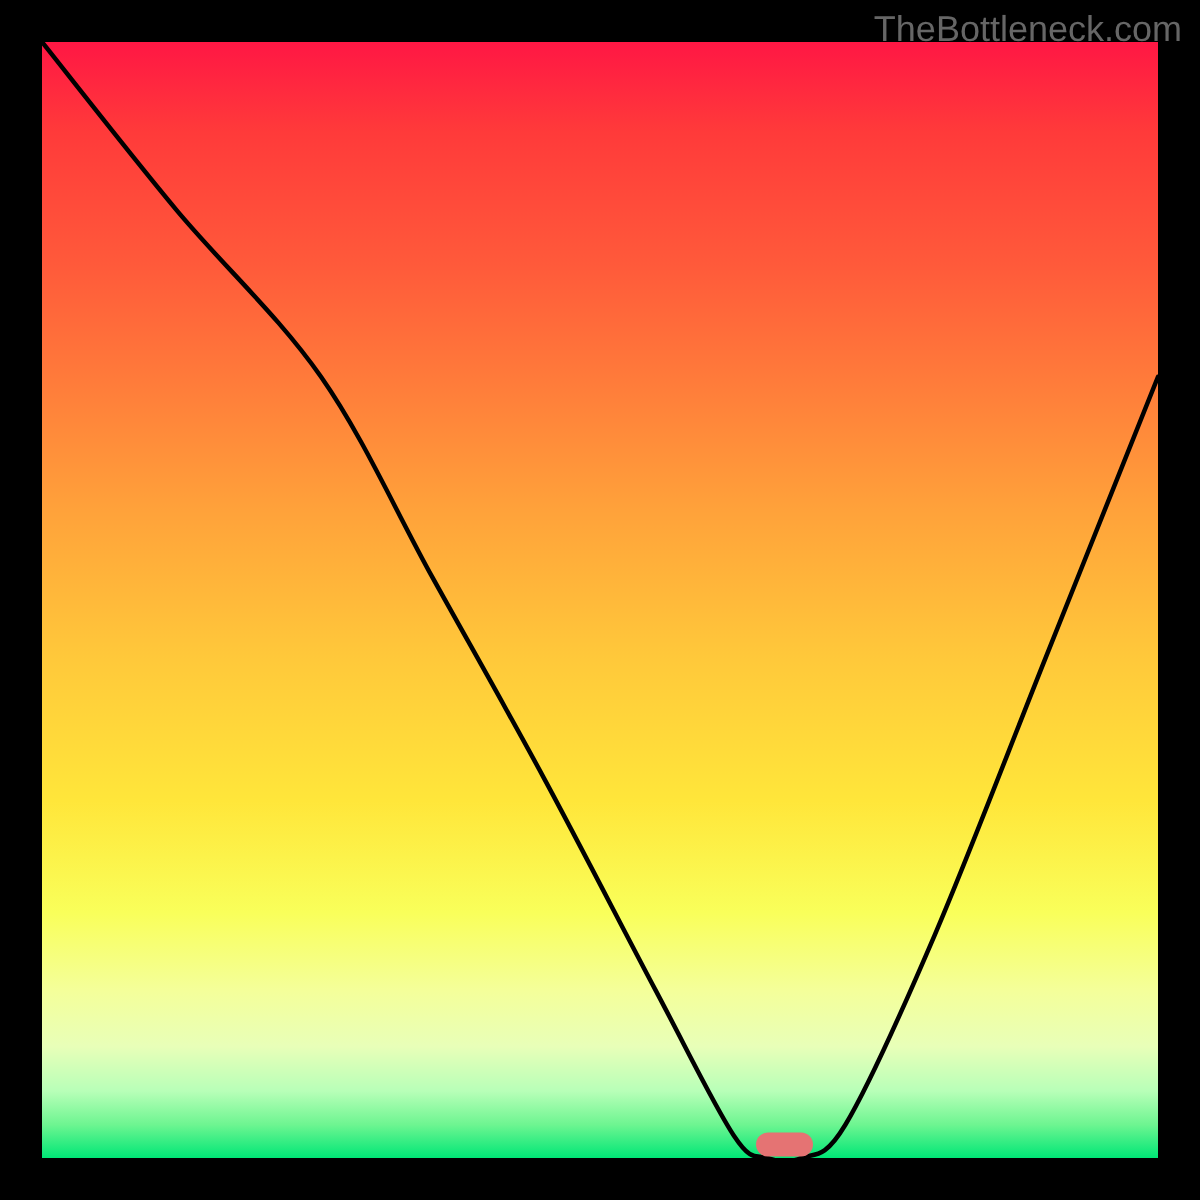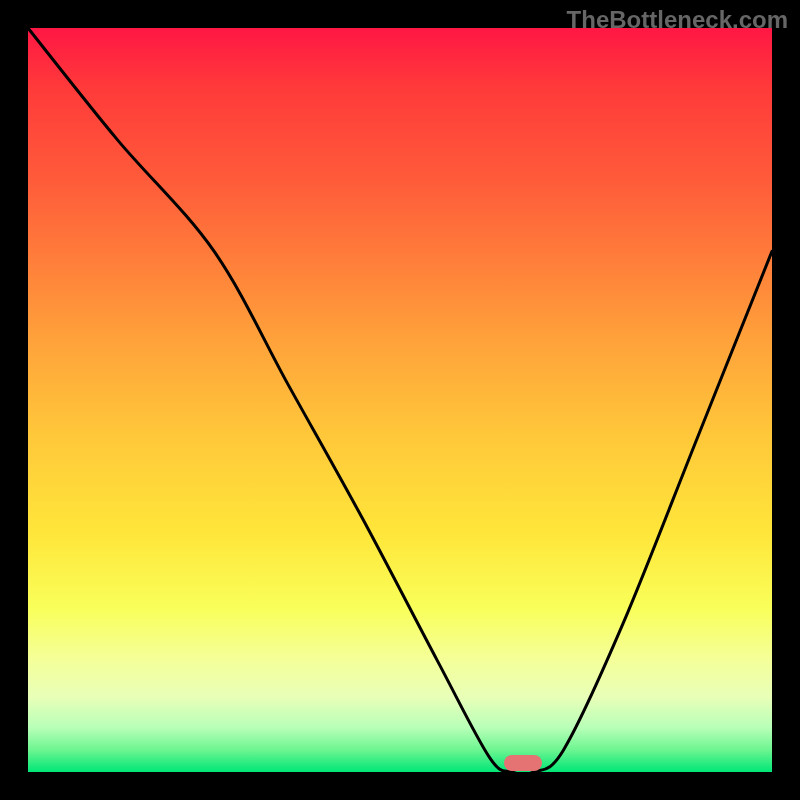--- a/index.html
+++ b/index.html
@@ -10,21 +10,21 @@
     position: relative;
     font-family: Arial, sans-serif;
     overflow: hidden;
   }
   .watermark {
     position: absolute;
     top: 6px;
     right: 12px;
     color: #666;
     font-size: 24px;
-    font-weight: 700;
+    font-weight: 400;
     z-index: 10;
   }
   .plot-area {
     position: absolute;
     left: 28px;
     top: 28px;
     width: 744px;
     height: 744px;
     background: linear-gradient(to bottom,
       #ff1744 0%,

